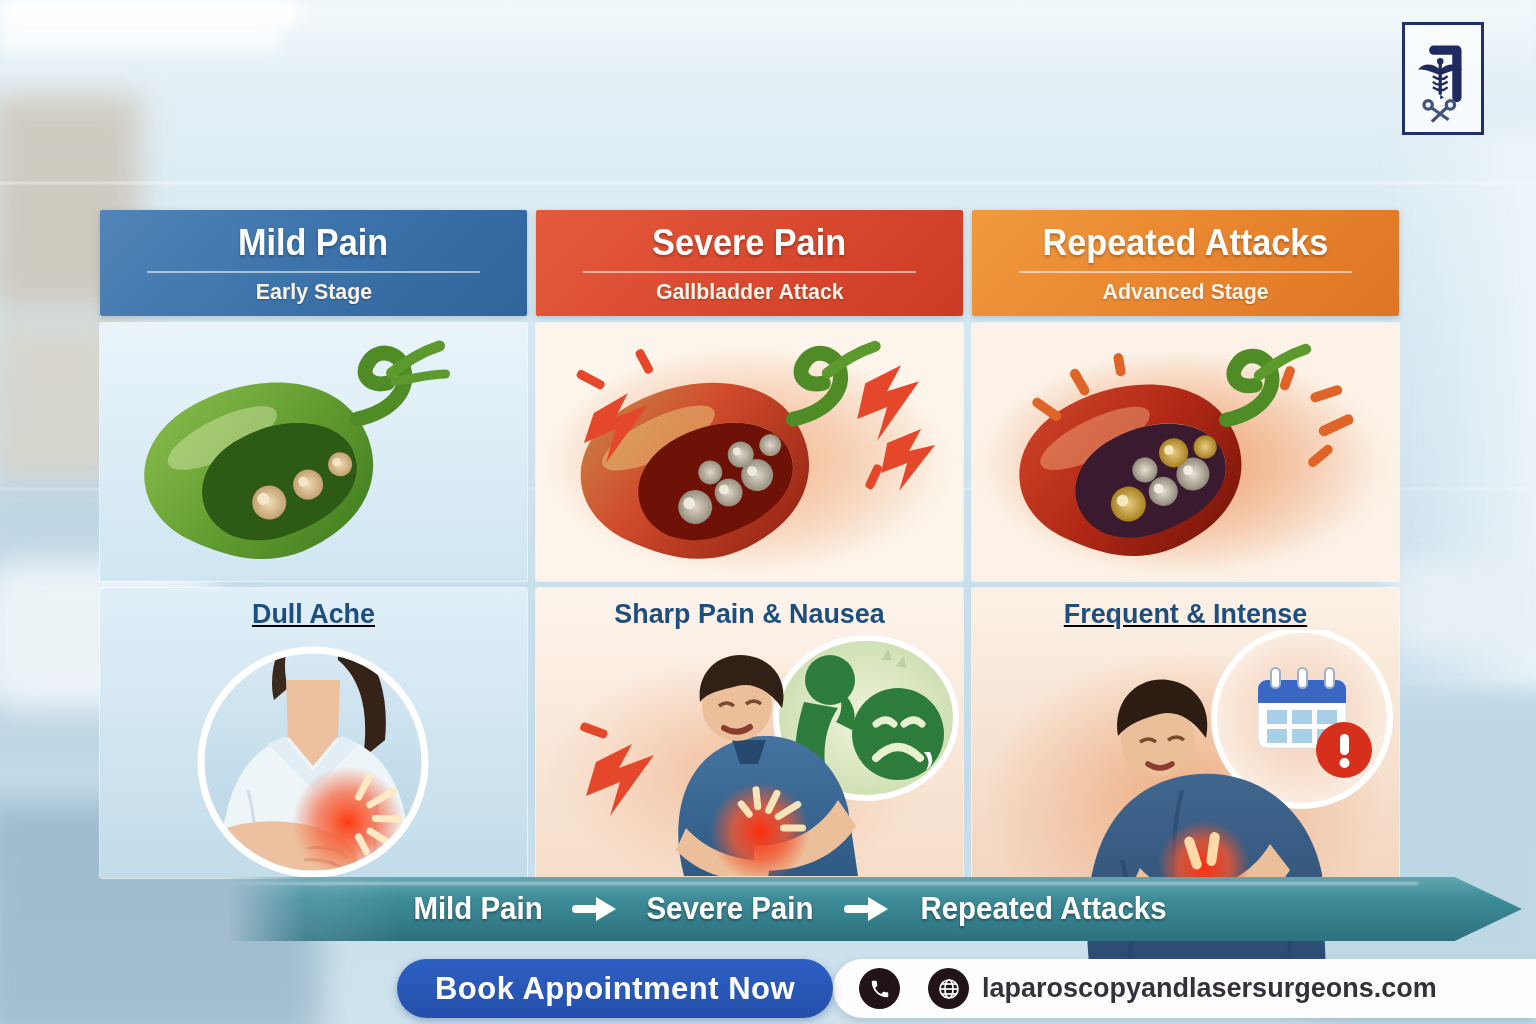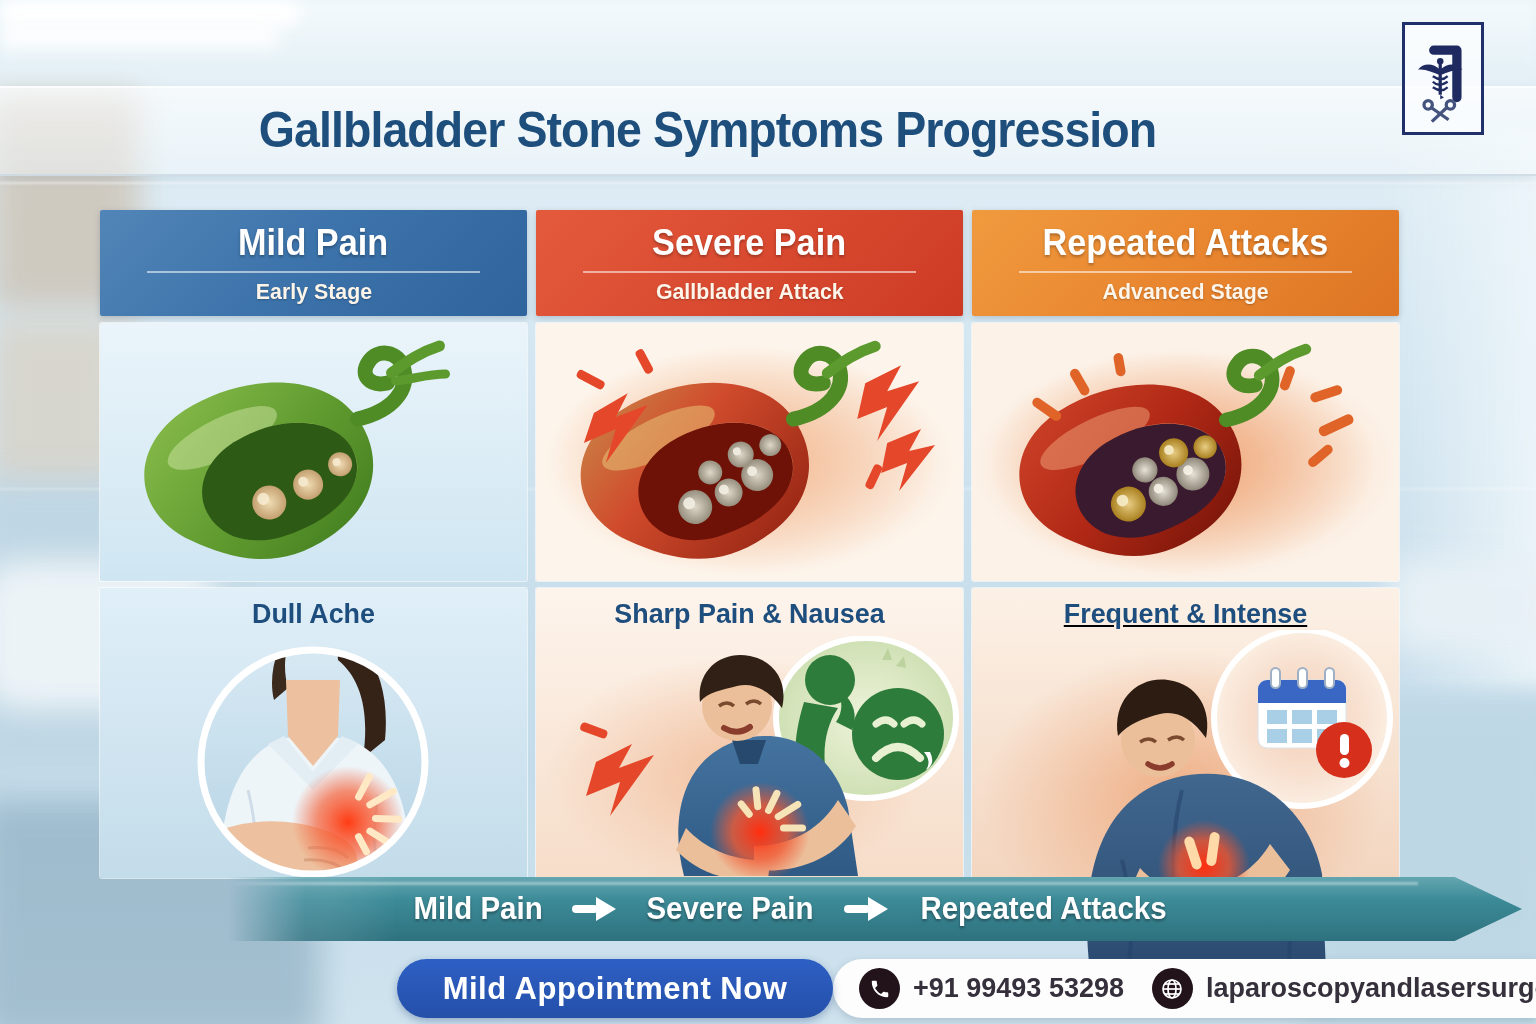--- a/index.html
+++ b/index.html
@@ -52,21 +52,21 @@
 
   .organ-panel{height:258px;margin-top:7px;position:relative;border-radius:2px;overflow:hidden;
     box-shadow:0 0 0 1px rgba(255,255,255,.6);}
   .c0 .organ-panel{background:linear-gradient(180deg,#eaf4fa 0%,#cfe6f2 100%);}
   .c1 .organ-panel{background:radial-gradient(closest-side at 50% 55%,#f7d3b4 0%,#fae5d4 55%,#fdf5ec 100%);}
   .c2 .organ-panel{background:radial-gradient(closest-side at 50% 55%,#f5c8a6 0%,#f9e0cc 55%,#fcf2e8 100%);}
   .organ-panel svg{position:absolute;left:0;top:0;width:100%;height:100%;}
 
   .lower-panel{flex:1;margin-top:7px;position:relative;border-radius:2px;
     box-shadow:0 0 0 1px rgba(255,255,255,.6);}
-  .c0 .lower-panel{background:linear-gradient(180deg,#e0eff8 0%,#c3dcea 100%);}
+  .c0 .lower-panel{background:linear-gradient(180deg,#e0eff8 0%,#c3dcea 100%);text-decoration:underline;}
   .c1 .lower-panel{background:linear-gradient(180deg,#fdf4ec 0%,#f6ddc9 100%);}
   .c2 .lower-panel{background:linear-gradient(180deg,#fcf1e6 0%,#f3d6c0 100%);text-decoration:underline;}
   .symptom{padding-top:10px;text-align:center;font-size:28px;font-weight:800;color:#1d4e7e;
     transform:scaleX(.96);white-space:nowrap;}
   .person-wrap{position:absolute;left:0;top:48px;right:0;bottom:0;overflow:hidden;}
   .c2 .person-wrap{overflow:visible;z-index:7;}
   .person-wrap svg{position:absolute;}
   .c0 .person-wrap svg{left:88px;top:4px;width:250px;height:250px;}
   .c1 .person-wrap svg{left:0;top:-4px;width:429px;height:244px;}
   .c2 .person-wrap svg{left:0;top:-6px;width:437px;height:342px;}
@@ -111,23 +111,20 @@
   <div class="bg-cab2 bgshape"></div>
   <div class="bg-wall-l bgshape"></div>
   <div class="bg-bed bgshape"></div>
   <div class="bg-floor-l bgshape"></div>
   <div class="bg-panel-r bgshape"></div>
   <div class="bg-table-r bgshape"></div>
   <div class="bg-floor-r bgshape"></div>
   <div class="bg-line" style="top:182px"></div>
   <div class="bg-line" style="top:488px;opacity:.5"></div>
 
-  <div class="title-band">
-    <h1>Gallbladder Stone Symptoms Progression</h1>
-  </div>
 
   <div class="logo">
     <svg viewBox="0 0 82 113" width="76" height="107">
       <path d="M31,26 L56,26 L56,77" fill="none" stroke="#1e2a60" stroke-width="10" stroke-linecap="round" stroke-linejoin="round"></path>
       <line x1="38" y1="40" x2="38" y2="74" stroke="#1e2a60" stroke-width="3.5"></line>
       <circle cx="38" cy="38" r="3.5" fill="#1e2a60"></circle>
       <path d="M38,47 C30,39 19,40 14,47 C22,46 30,50 38,53 Z" fill="#1e2a60"></path>
       <path d="M38,47 C46,39 57,40 62,47 C54,46 46,50 38,53 Z" fill="#1e2a60"></path>
       <path d="M30,54 C36,58 42,58 46,54 M46,60 C40,64 34,64 30,60 M30,66 C36,70 42,70 46,66" fill="none" stroke="#1e2a60" stroke-width="2.5"></path>
       <path d="M38,74 L38,79 L42,77 Z" fill="#1e2a60"></path>
@@ -465,31 +462,30 @@
       <span class="band-step">Severe Pain</span>
       <svg class="band-arrow" viewBox="0 0 44 24">
         <rect x="0" y="8" width="26" height="8" rx="4" fill="#ffffff"></rect>
           <path d="M24,0 L44,12 L24,24 Z" fill="#ffffff"></path>
       </svg>
       <span class="band-step">Repeated Attacks</span>
     </div>
   </div>
 
   <div class="cta">
-    <span>Mild Appointment Now</span>
+    <span>Book Appointment Now</span>
   </div>
 
   <div class="contact-pill">
     <div class="contact-item">
       <span class="cicon">
         <svg viewBox="0 0 24 24" width="22" height="22">
             <path fill="#ffffff" d="M6.6 10.8c1.5 2.8 3.8 5.1 6.6 6.6l2.2-2.2c.3-.3.7-.4 1-.2 1.1.4 2.4.6 3.6.6.6 0 1 .4 1 1V20c0 .6-.4 1-1 1C10.6 21 3 13.4 3 4c0-.6.4-1 1-1h3.5c.6 0 1 .4 1 1 0 1.3.2 2.5.6 3.6.1.3 0 .7-.2 1L6.6 10.8z"></path>
           </svg>
       </span>
-      <span class="contact-text">+91 99493 53298</span>
     </div>
     <div class="contact-item">
       <span class="cicon">
         <svg viewBox="0 0 24 24" width="24" height="24" fill="none" stroke="#ffffff" stroke-width="1.7">
           <circle cx="12" cy="12" r="9"></circle>
             <ellipse cx="12" cy="12" rx="4" ry="9"></ellipse>
           <line x1="3" y1="12" x2="21" y2="12"></line>
             <line x1="4.2" y1="7" x2="19.8" y2="7"></line>
             <line x1="4.2" y1="17" x2="19.8" y2="17"></line>
         </svg>

